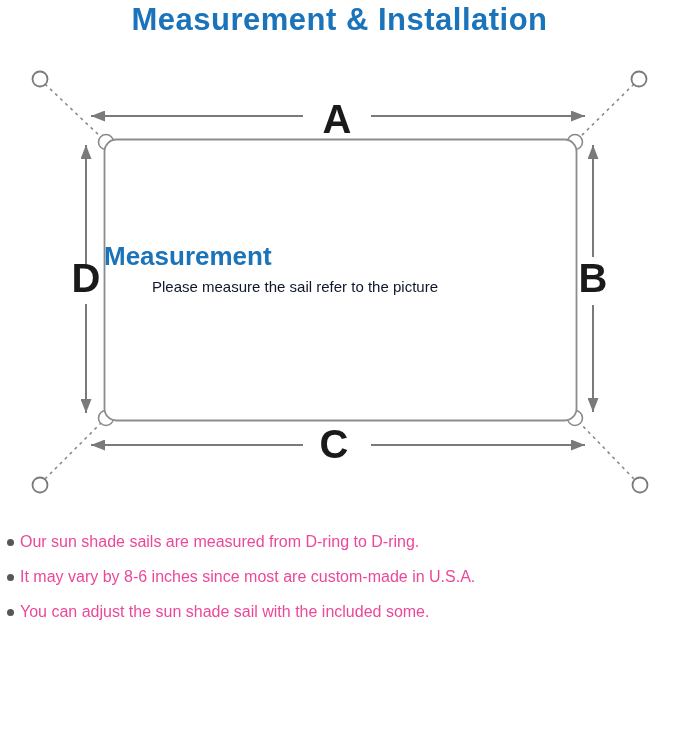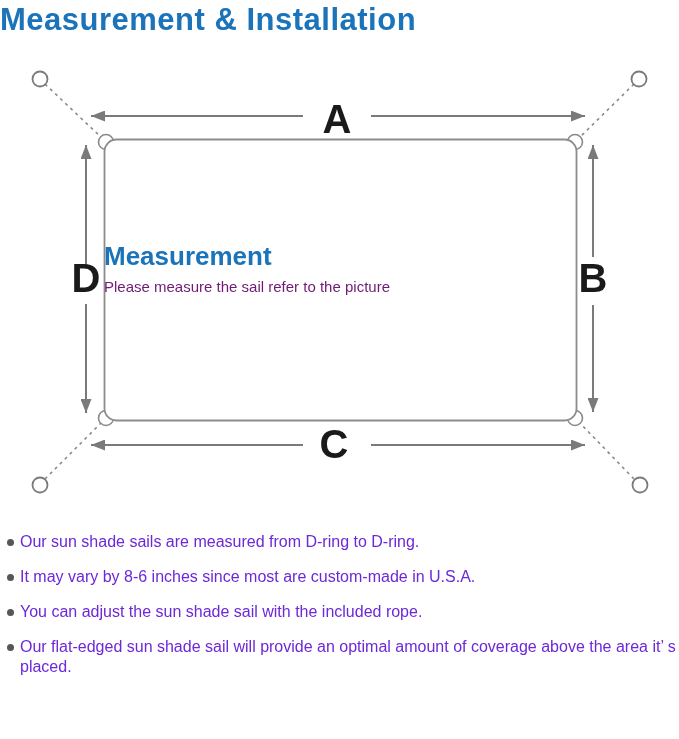--- a/index.html
+++ b/index.html
@@ -1,41 +1,41 @@
 <!DOCTYPE html>
 <html><head>
 <meta charset="utf-8">
 <style>
   html,body{margin:0;padding:0;}
   body{
     width:679px;height:739px;position:relative;background:#ffffff;
     font-family:"Liberation Sans", sans-serif;overflow:hidden;
   }
   .page-title{
-    position:absolute;top:0;left:0;width:679px;text-align:left;
+    position:absolute;top:0;left:0;width:679px;text-align:center;
     font-size:31px;font-weight:bold;color:#1b74ba;line-height:39px;
     letter-spacing:0.5px;
   }
   .diagram-svg{position:absolute;top:0;left:0;}
   .center-block{
     position:absolute;left:104px;top:241px;width:549px;text-align:left;
   }
   .center-heading{
     font-size:26px;font-weight:bold;color:#1b74ba;line-height:30px;
   }
   .center-sub{
-    font-size:15px;color:#701a75;line-height:19px;margin-top:6px;
+    font-size:15px;color:#0f172a;line-height:19px;margin-top:6px;padding-left:48px;
   }
   .notes{
     position:absolute;top:532px;left:7px;width:669px;
     list-style:none;margin:0;padding:0;
   }
   .notes li{
     position:relative;padding-left:13px;margin-bottom:15px;
-    font-size:16px;line-height:20px;color:#6d28d9;
+    font-size:16px;line-height:20px;color:#ec4899;
   }
   .notes .dot{
     position:absolute;left:0;top:7px;width:7px;height:7px;
     border-radius:50%;background:#565656;
   }
   .dim-label{
     font-family:"Liberation Sans", sans-serif;font-weight:bold;
     font-size:40px;fill:#1a1a1a;
   }
 </style>
@@ -100,19 +100,15 @@
   <li>
     <span class="dot"></span>
     <span>Our sun shade sails are measured from D-ring to D-ring.</span>
   </li>
   <li>
     <span class="dot"></span>
     <span>It may vary by 8-6 inches since most are custom-made in U.S.A.</span>
   </li>
   <li>
     <span class="dot"></span>
-    <span>You can adjust the sun shade sail with the included rope.</span>
-  </li>
-  <li>
-    <span class="dot"></span>
-    <span>Our flat-edged sun shade sail will provide an optimal amount of coverage above the area it’ s placed.</span>
+    <span>You can adjust the sun shade sail with the included some.</span>
   </li>
 </ul>
 
 </body></html>

